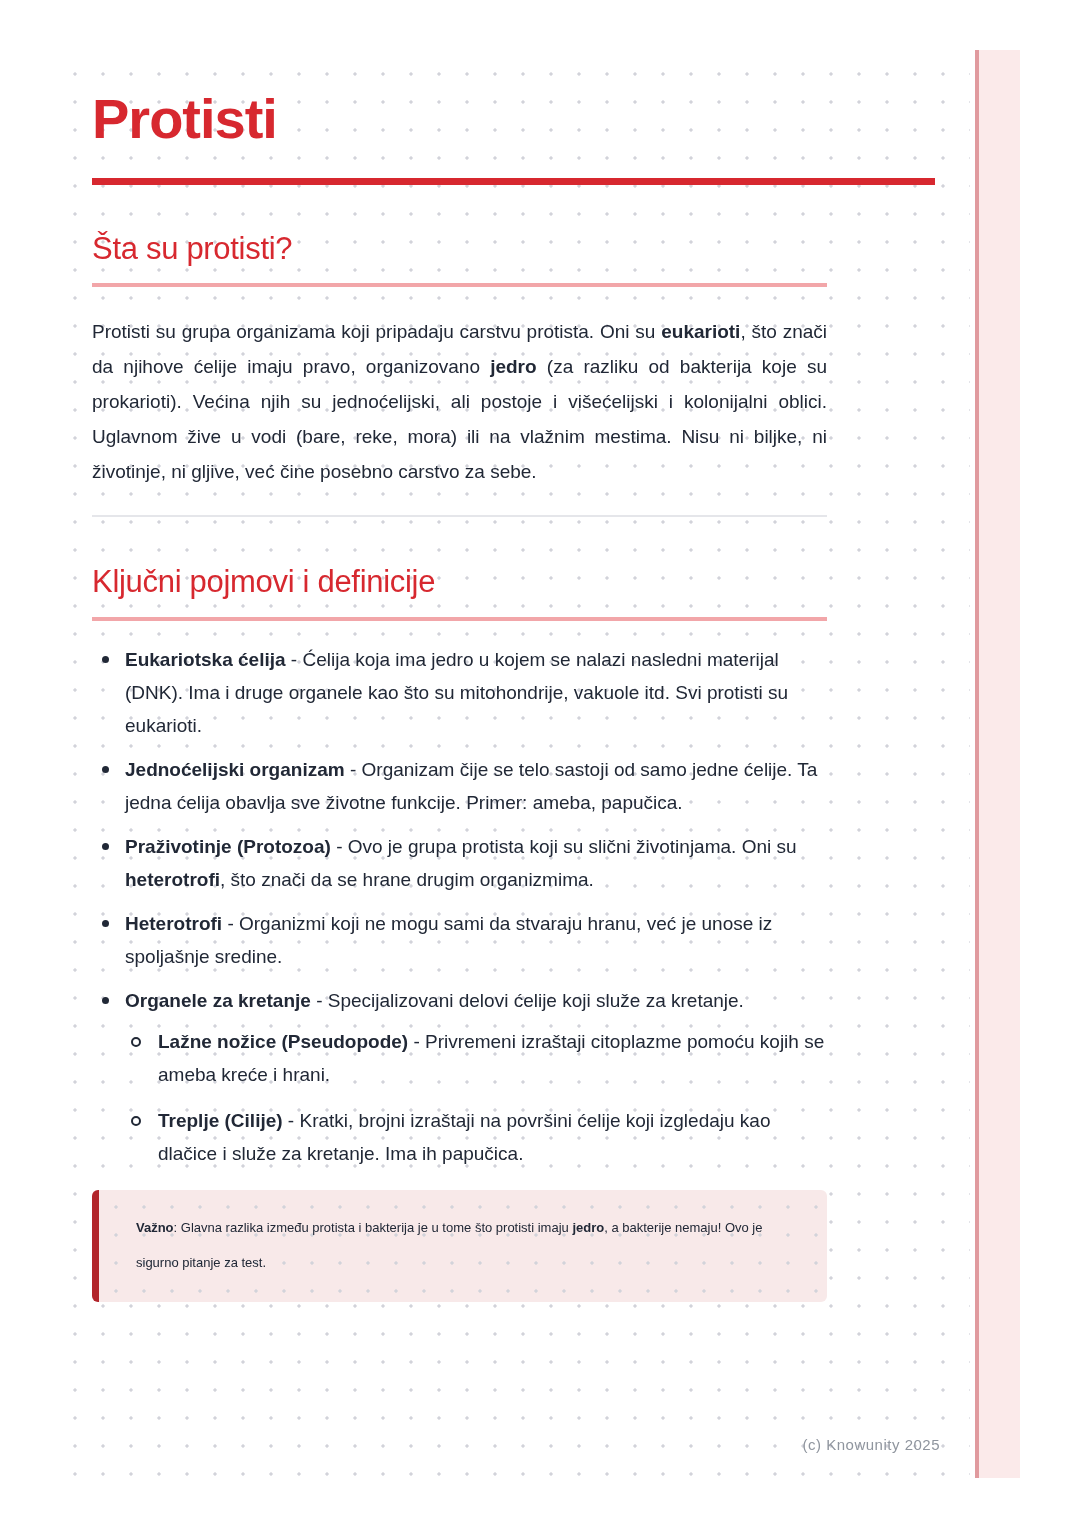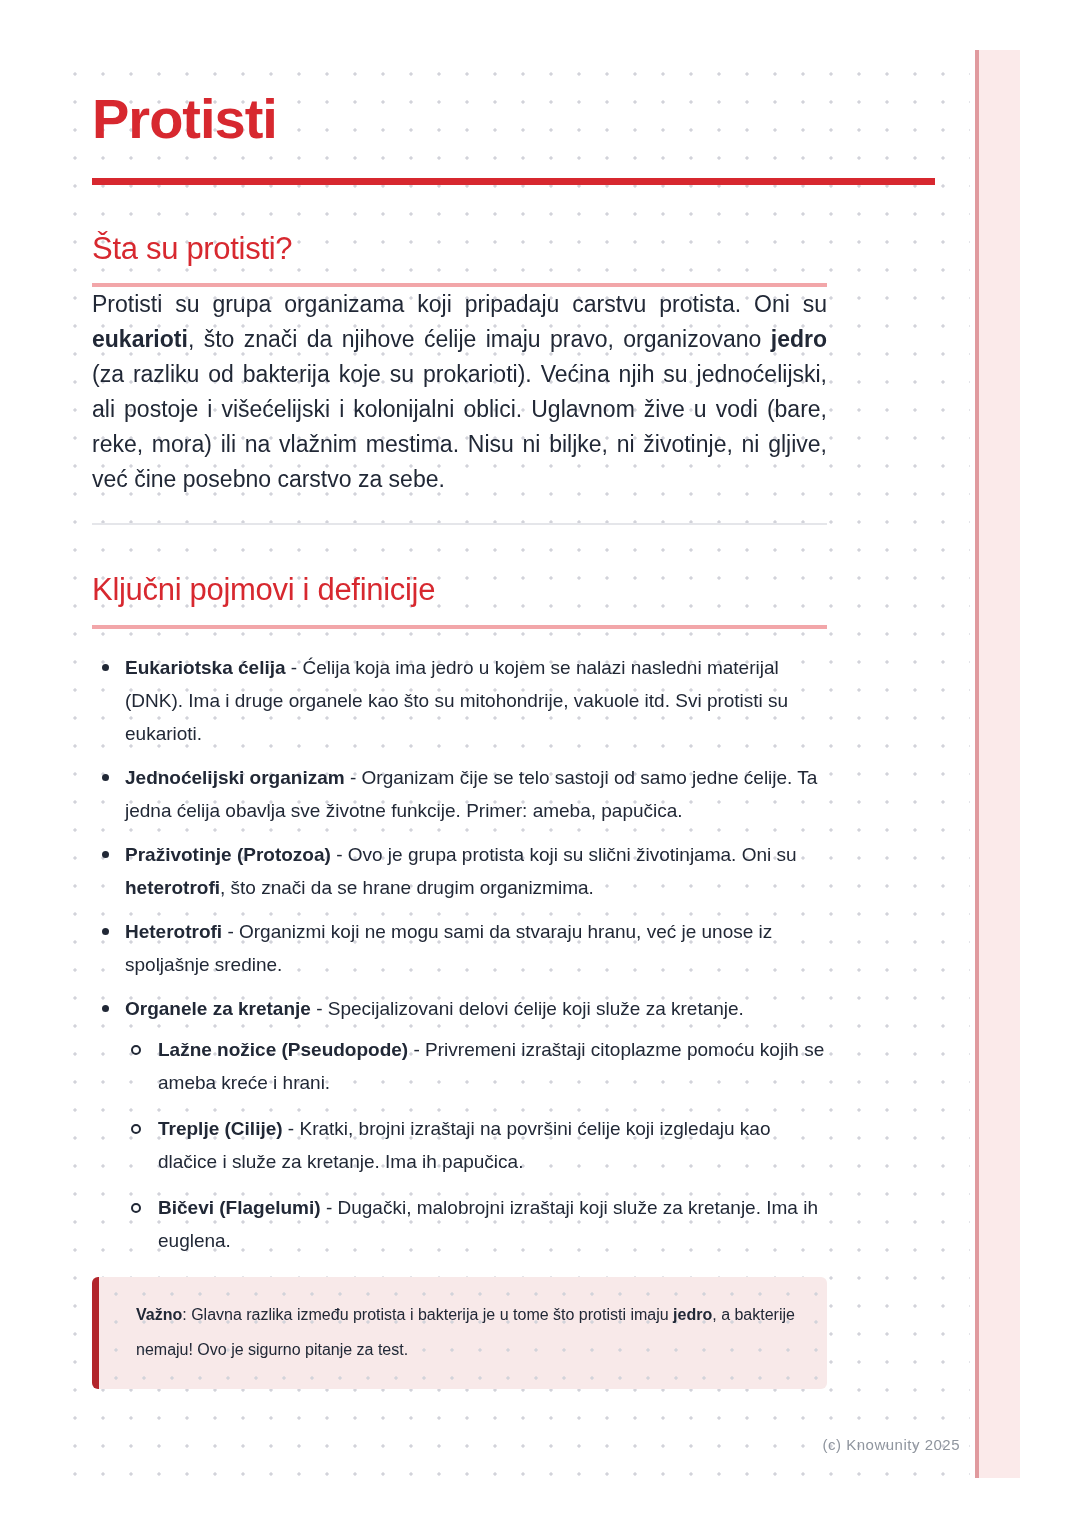--- a/index.html
+++ b/index.html
@@ -75,21 +75,22 @@
     line-height:1.15;
     font-weight:400;
     letter-spacing:-0.3px;
     color:var(--accent);
     padding-bottom:17px;
     border-bottom:4px solid var(--accent-light);
   }
   .sec-heading.first{ margin-top:46px; }
   .sec-heading.second{ margin-top:47px; }
   p.para{
-    font-size:23px;
+    margin-top:27px;
+    font-size:19px;
     line-height:35px;
     text-align:justify;
   }
   hr.divider{
     border:none;
     border-top:2px solid var(--divider);
     margin-top:26px;
   }
   ul.bullets{
     list-style:none;
@@ -139,27 +140,27 @@
     margin-top:20px;
     border-left:7px solid var(--accent-dark);
     border-radius:6px;
     background-color:var(--box-bg);
     background-image:radial-gradient(circle,var(--dot) 1.5px,transparent 1.7px);
     background-size:28px 28px;
     background-position:3px 3px;
     padding:20px 26px 22px 37px;
   }
   .important-box p{
-    font-size:16px;
+    font-size:13px;
     line-height:35px;
   }
   .footer-credit{
     position:absolute;
     top:1436px;
-    right:60px;
+    right:80px;
     font-size:15px;
     color:var(--muted);
     letter-spacing:0.5px;
   }
 </style>
 </head>
 <body>
 
 <div class="page">
 
@@ -197,23 +198,20 @@
         </li>
         <li>
           <span><b>Organele za kretanje</b> - Specijalizovani delovi ćelije koji služe za kretanje.</span>
           <ul class="sub-bullets">
             <li>
               <span><b>Lažne nožice (Pseudopode)</b> - Privremeni izraštaji citoplazme pomoću kojih se ameba kreće i hrani.</span>
             </li>
             <li>
               <span><b>Treplje (Cilije)</b> - Kratki, brojni izraštaji na površini ćelije koji izgledaju kao dlačice i služe za kretanje. Ima ih papučica.</span>
             </li>
-            <li>
-              <span><b>Bičevi (Flagelumi)</b> - Dugački, malobrojni izraštaji koji služe za kretanje. Ima ih euglena.</span>
-            </li>
           </ul>
         </li>
       </ul>
     </section>
 
     <aside class="important-box">
       <p><b>Važno</b>: Glavna razlika između protista i bakterija je u tome što protisti imaju <b>jedro</b>, a bakterije nemaju! Ovo je sigurno pitanje za test.</p>
     </aside>
 
   </main>

